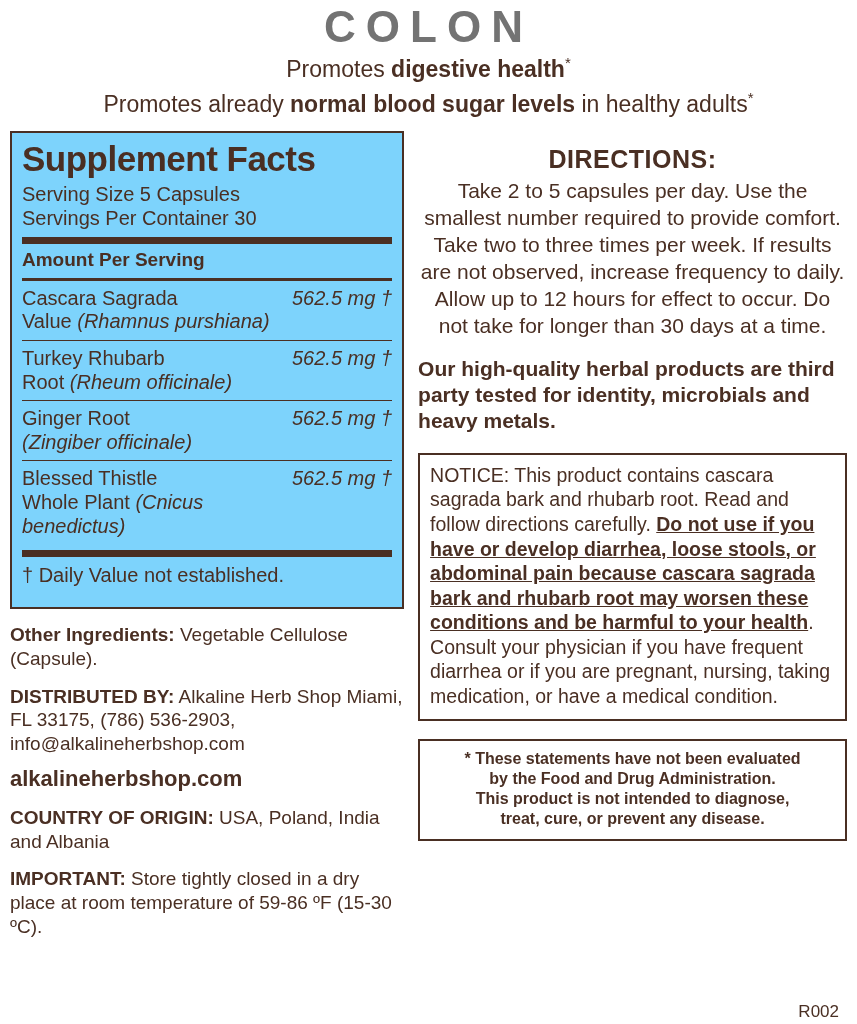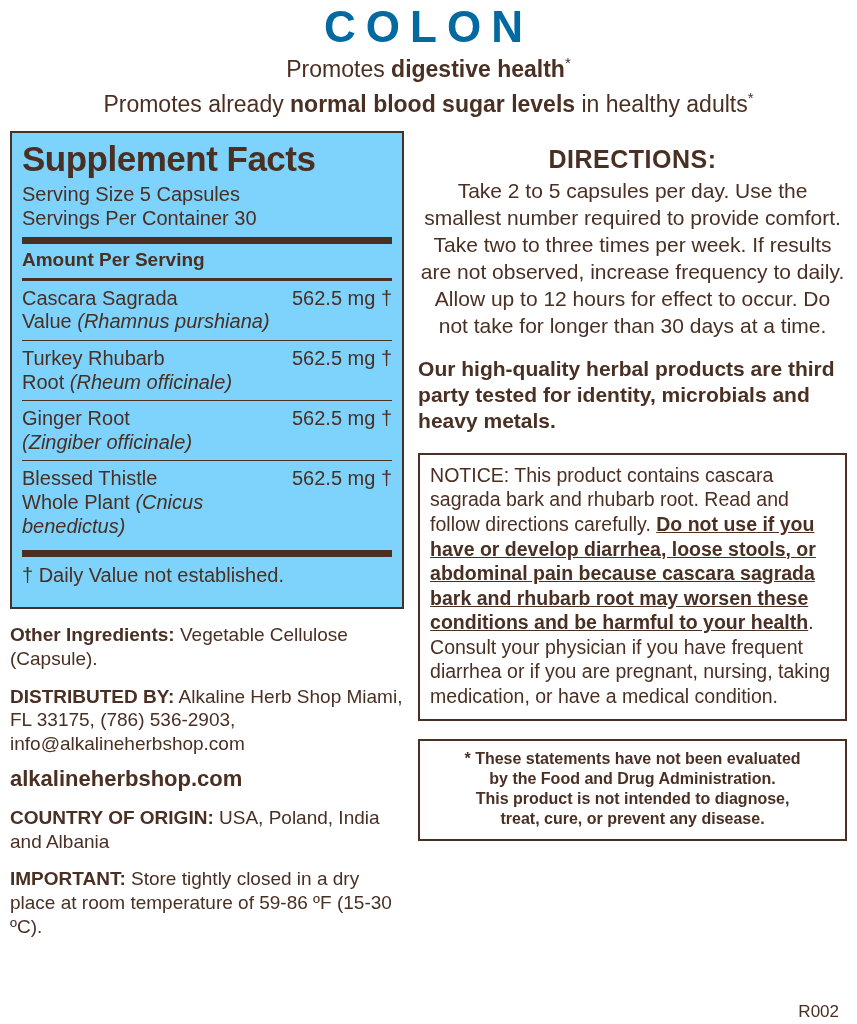--- a/index.html
+++ b/index.html
@@ -22,21 +22,21 @@
     padding: 0 10px;
     position: relative;
   }
 
   
   .product-title {
     text-align: center;
     font-size: 44px;
     font-weight: bold;
     letter-spacing: 10px;
-    color: #0369a1;
+    color: #737373;
     margin: 4px 0 2px 0;
     line-height: 1.05;
   }
   .claims {
     text-align: center;
     color: #4a2f23;
     line-height: 1.3;
   }
   .claim-line {
     font-size: 23px;
@@ -94,21 +94,21 @@
     display: flex;
     justify-content: space-between;
     align-items: flex-start;
     padding: 6px 0 6px 0;
     font-size: 20px;
     line-height: 1.18;
     gap: 10px;
   }
   .ing-name { max-width: 250px; }
   .ing-name i { font-style: italic; }
-  .ing-amt { white-space: nowrap; padding-left: 6px; }
+  .ing-amt { white-space: nowrap; padding-left: 6px; font-style: italic; }
   .sf-footnote {
     font-size: 20px;
     padding: 4px 0 2px 0;
   }
 
   
   .block {
     font-size: 19px;
     line-height: 1.25;
     margin-top: 14px;

